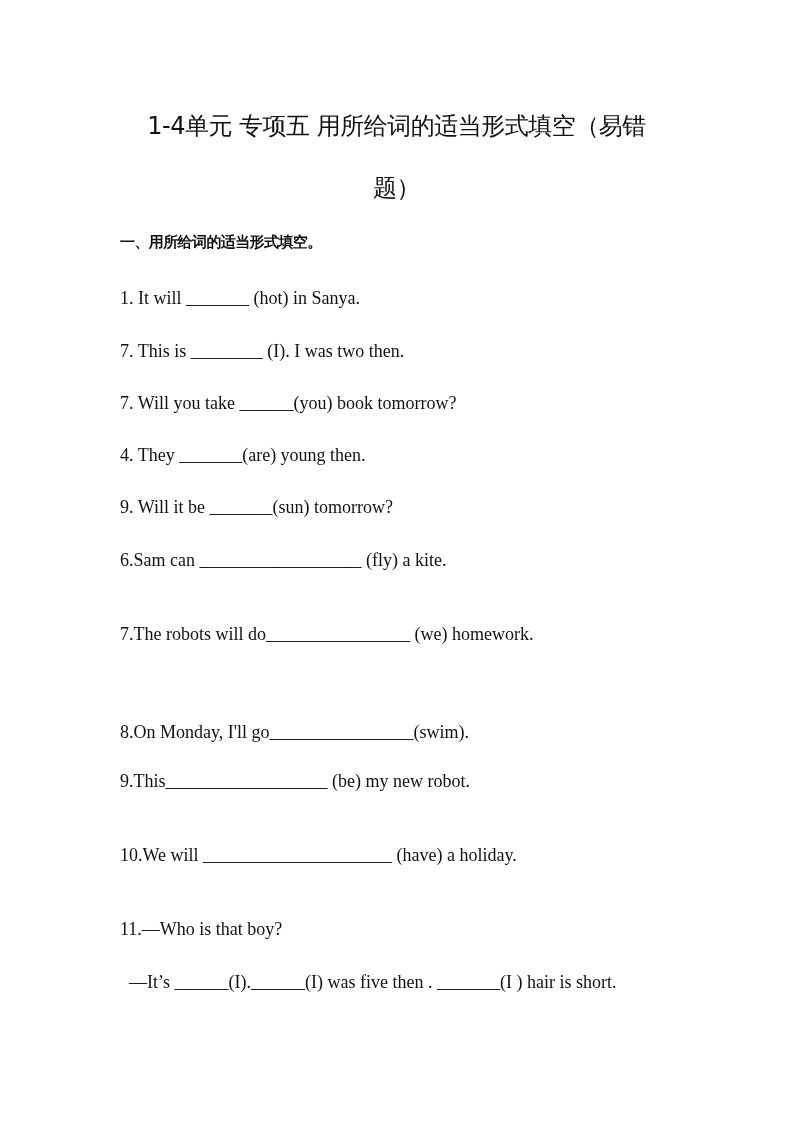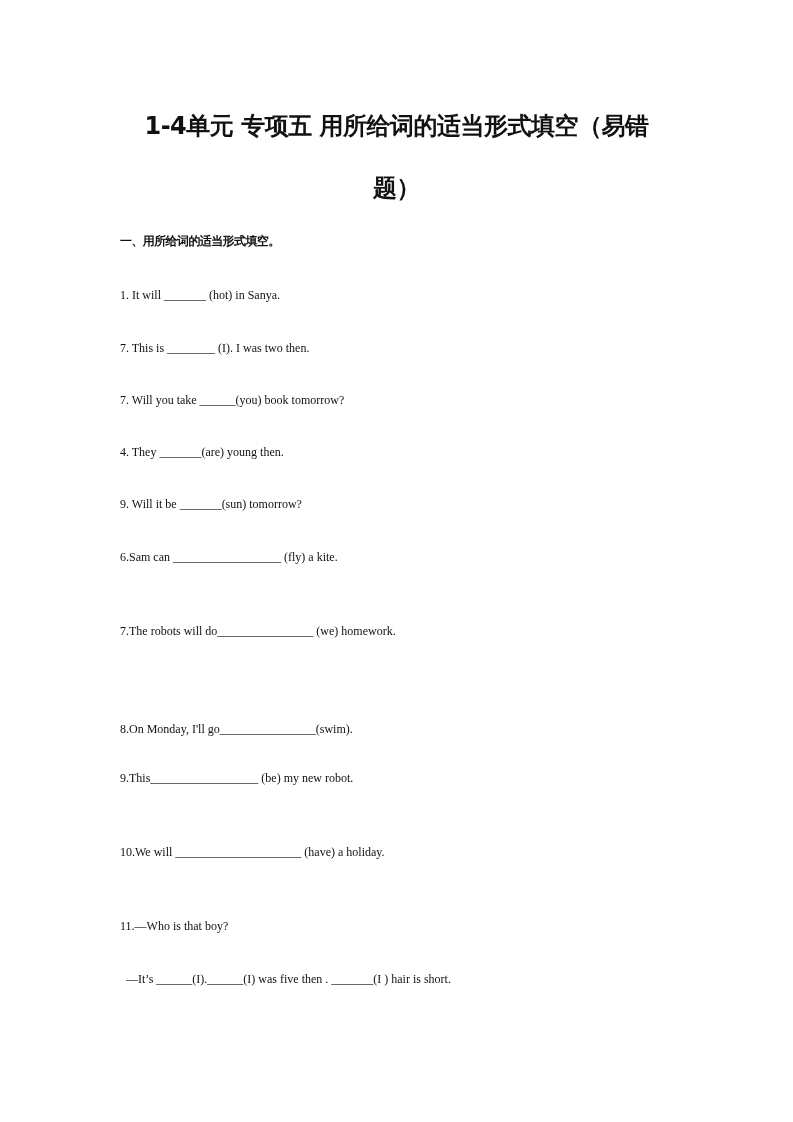--- a/index.html
+++ b/index.html
@@ -1,32 +1,32 @@
 <!DOCTYPE html>
 <html><head>
 <meta charset="utf-8">
 <style>
   html, body { margin: 0; padding: 0; background: #ffffff; }
   body { width: 793px; height: 1122px; position: relative; overflow: hidden; }
   .page { position: absolute; left: 0; top: 0; width: 793px; height: 1122px; background: #fff; }
   .title {
     position: absolute; left: 0; width: 793px; text-align: center;
-    font-family: "DejaVu Sans", sans-serif; font-weight: bold; font-size: 24px; color: #111;
+    font-family: "DejaVu Sans", sans-serif; font-weight: normal; font-size: 24px; color: #111;
     letter-spacing: -0.5px;
   }
   .title.l1 { top: 110px; }
   .title.l2 { top: 172px; }
   .section {
     position: absolute; left: 120px; top: 233px;
-    font-family: "DejaVu Sans", sans-serif; font-weight: bold; font-size: 12px; color: #111;
+    font-family: "DejaVu Sans", sans-serif; font-weight: bold; font-size: 15px; color: #111;
     letter-spacing: -0.6px;
   }
   .q {
     position: absolute; left: 120px;
-    font-family: "Liberation Serif", serif; font-size: 12px; color: #111; white-space: pre;
+    font-family: "Liberation Serif", serif; font-size: 18px; color: #111; white-space: pre;
   }
 </style>
 </head>
 <body>
 
 <div class="page">
   <div class="title l1">1-4单元 专项五  用所给词的适当形式填空（易错</div>
   <div class="title l2">题）</div>
   <div class="section">一、用所给词的适当形式填空。</div>
 

